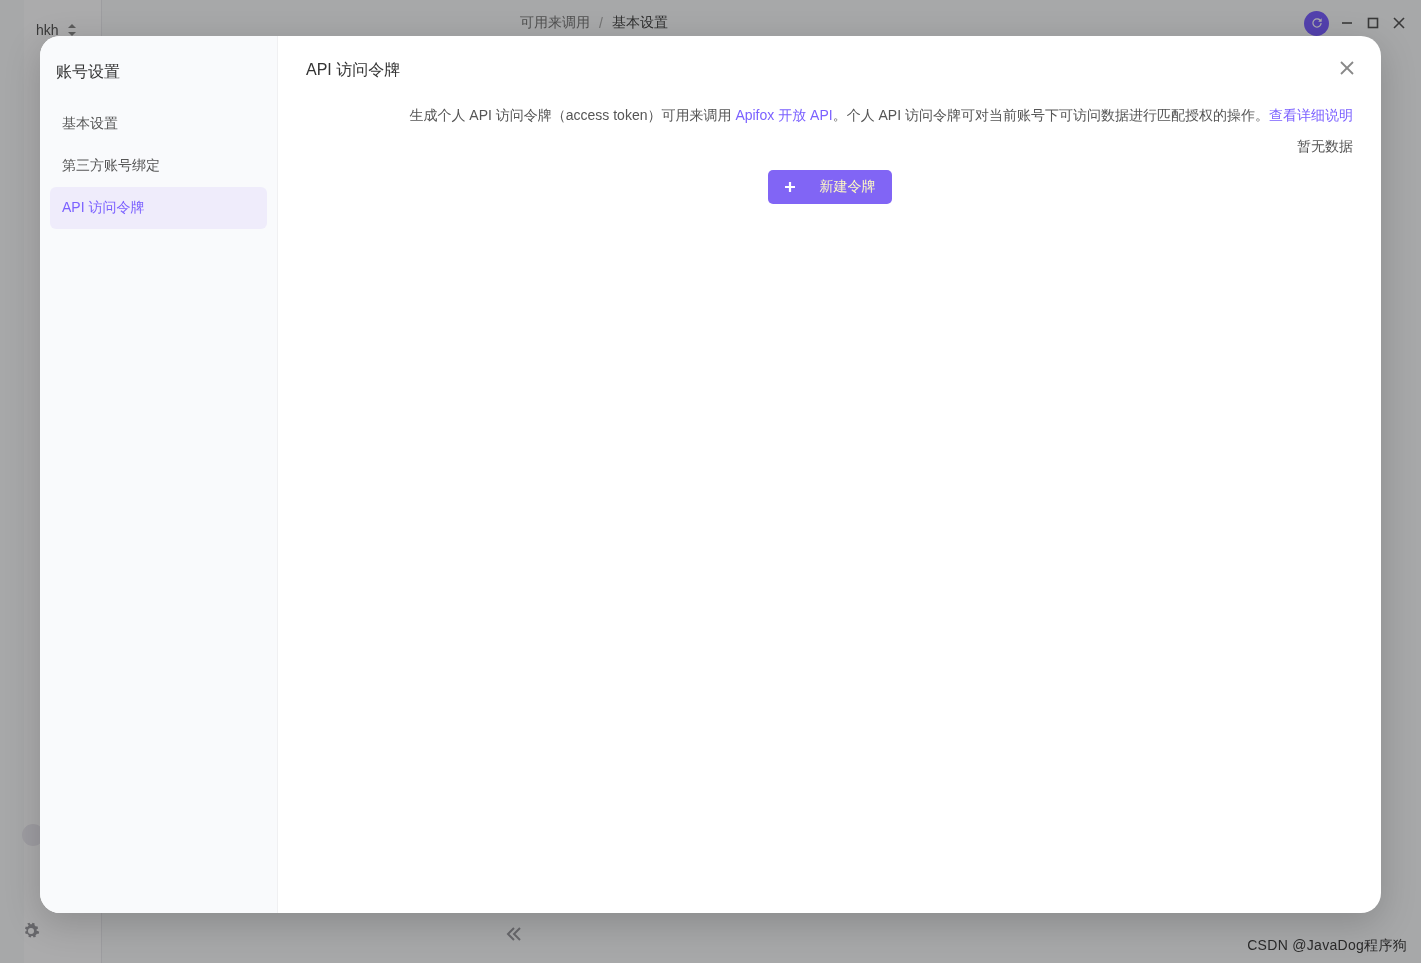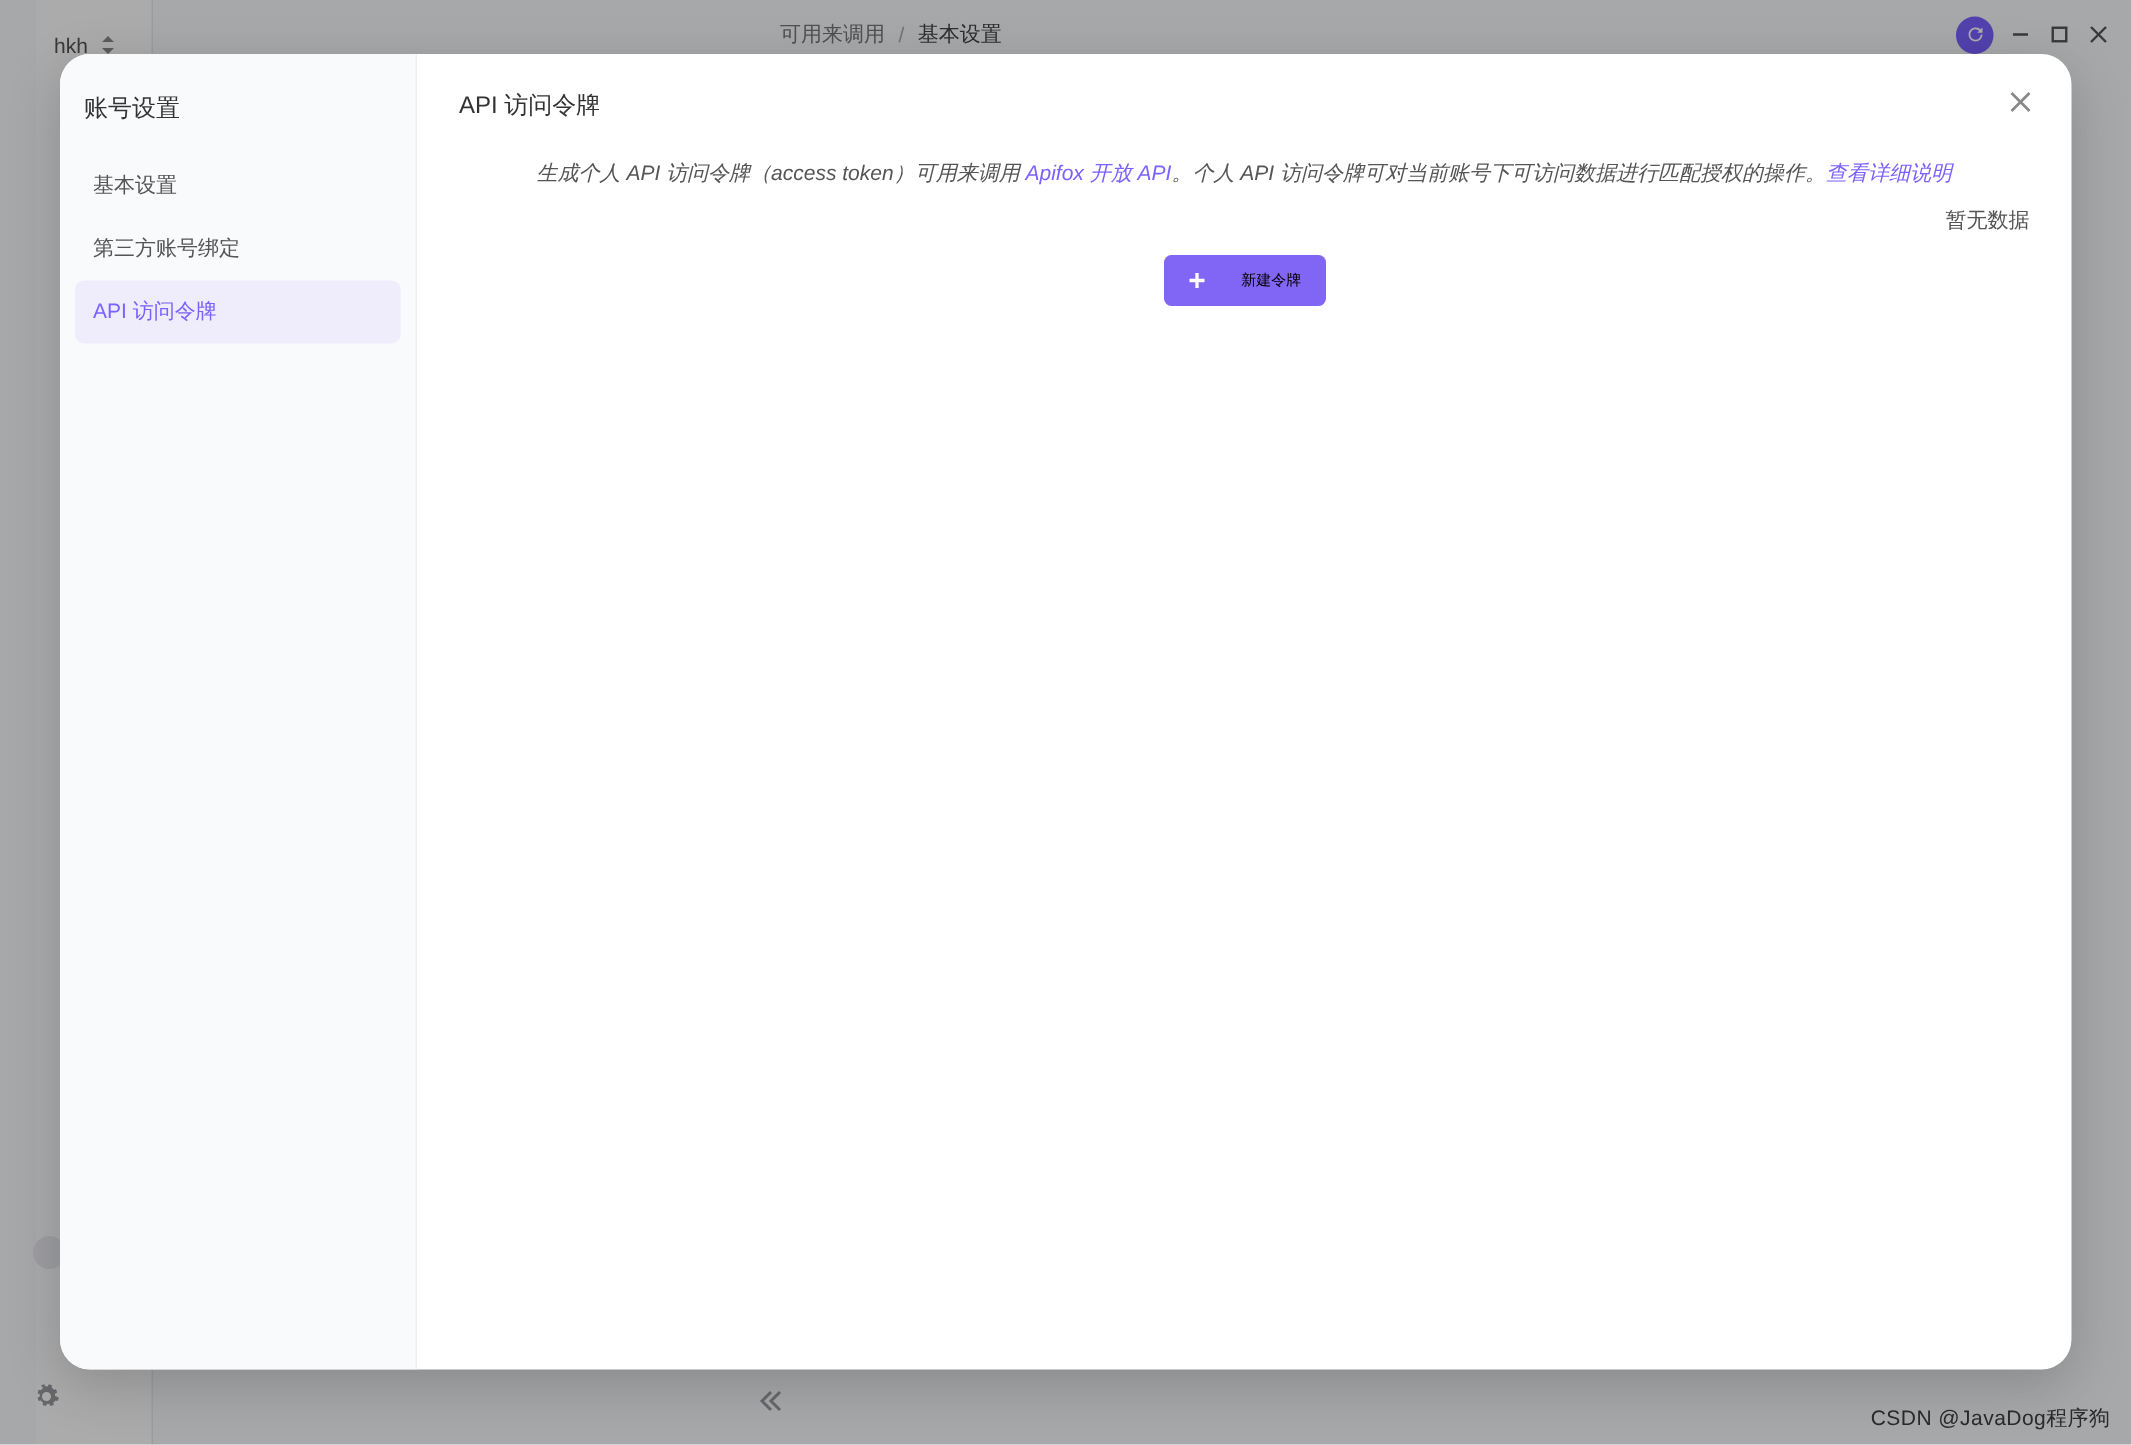--- a/index.html
+++ b/index.html
@@ -93,29 +93,28 @@
     .modal-main { flex: 1; padding: 24px 28px; position: relative; }
     .modal-title { font-size: 16px; color: #333; font-weight: 500; margin-bottom: 22px; }
     .modal-close {
       position: absolute; top: 20px; right: 22px; width: 24px; height: 24px;
       display: flex; align-items: center; justify-content: center; cursor: pointer;
       color: #888;
     }
     .modal-close svg { width: 14px; height: 14px; stroke: currentColor; stroke-width: 1.8; fill: none; }
     .modal-desc {
       font-size: 14px; color: #555; line-height: 1.8; margin-bottom: 10px;
-      text-align: center;
-      font-style: italic;
+      text-align: right;
     }
     .link-a { color: #7b61ff; text-decoration: none; }
     .empty-row { text-align: right; color: #555; margin-top: 2px; margin-bottom: 14px; font-size: 14px; }
     .create-row { display: flex; justify-content: center; }
     .create-btn {
-      background: #8165f5; color: #000000; border: none; border-radius: 5px;
-      height: 34px; padding: 0 16px; font-size: 10px; display: inline-flex;
+      background: #8165f5; color: #fef9c3; border: none; border-radius: 5px;
+      height: 34px; padding: 0 16px; font-size: 14px; display: inline-flex;
       align-items: center; gap: 24px; cursor: pointer;
     }
     .create-btn svg { width: 12px; height: 12px; stroke: #fff; stroke-width: 2.2; fill: none; }
   </style>
 </head>
 <body>
 
 <div class="bg-app">
 
   <div class="bg-topbar">

